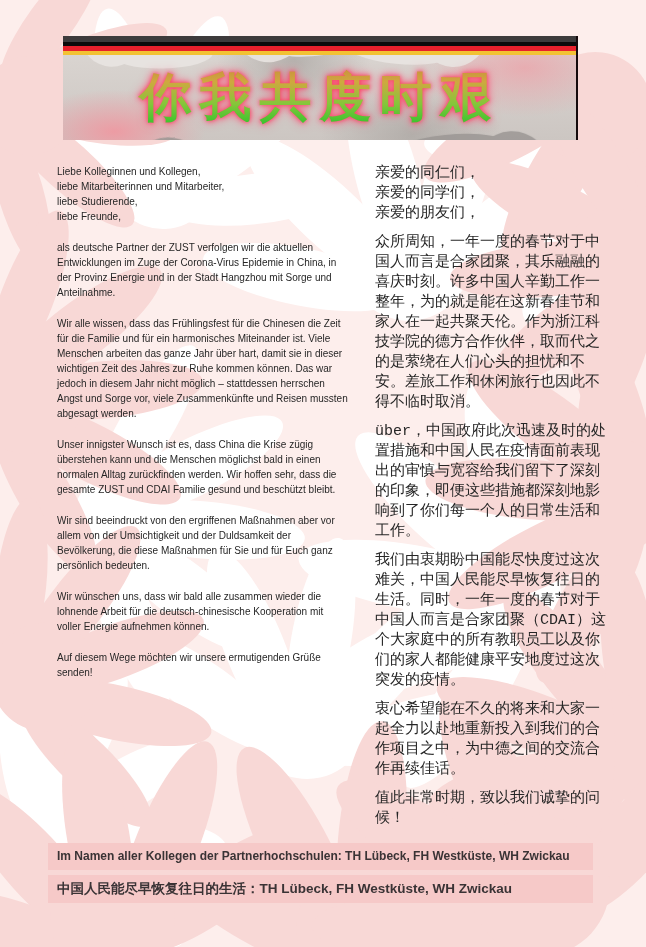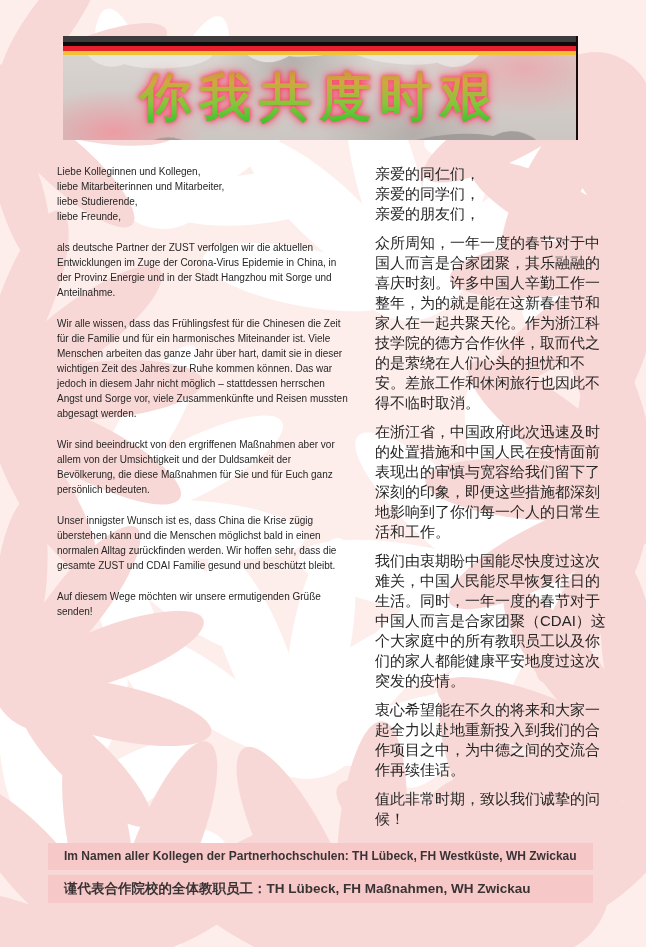--- a/index.html
+++ b/index.html
@@ -43,28 +43,28 @@
     background: linear-gradient(180deg, #c9853c 8%, #cfa83f 32%, #86c63a 58%, #27c32b 88%);
     -webkit-background-clip: text; background-clip: text; color: transparent;
     filter: drop-shadow(0 0 2px #ff3a60) drop-shadow(0 0 5px rgba(255,70,110,.85));
   }
 
   
   .columns { position: absolute; left: 57px; top: 164px; width: 575px; display: flex; z-index: 1; }
   .col-de { width: 292px; font-size: 10px; line-height: 15px; }
   .col-de p { margin: 0 0 16px 0; }
   .col-zh { width: 252px; margin-left: 26px; font-size: 15px; line-height: 20px; }
-  .col-zh p { margin: 0 16px 9px 0; }
+  .col-zh p { margin: 0 16px 9px 0; font-family: Liberation Mono, monospace; }
   .pre { white-space: pre-line; }
 
   
   .footer { position: absolute; left: 48px; top: 843px; width: 545px; z-index: 2; }
   .footer-row {
     background: #f6c9c8; color: #3a3335; font-weight: bold;
-    height: 27px; line-height: 27px; padding-left: 16px;
+    height: 27px; line-height: 27px; padding-left: 9px;
     margin-bottom: 5px; white-space: nowrap; overflow: hidden;
     font-size: 12px;
   }
   .footer-row.zh { font-size: 13.5px; height: 28px; line-height: 28px; }
 </style>
 </head>
 <body>
 
 <svg class="bg-pattern" viewBox="0 0 646 947" xmlns="http://www.w3.org/2000/svg" aria-hidden="true">
   <defs>
@@ -127,32 +127,33 @@
 </header>
 
 <main class="columns">
   <section class="col-de">
     <p class="pre">Liebe Kolleginnen und Kollegen,
 liebe Mitarbeiterinnen und Mitarbeiter,
 liebe Studierende,
 liebe Freunde,</p>
     <p>als deutsche Partner der ZUST verfolgen wir die aktuellen Entwicklungen im Zuge der Corona-Virus Epidemie in China, in der Provinz Energie und in der Stadt Hangzhou mit Sorge und Anteilnahme.</p>
     <p>Wir alle wissen, dass das Frühlingsfest für die Chinesen die Zeit für die Familie und für ein harmonisches Miteinander ist. Viele Menschen arbeiten das ganze Jahr über hart, damit sie in dieser wichtigen Zeit des Jahres zur Ruhe kommen können. Das war jedoch in diesem Jahr nicht möglich – stattdessen herrschen Angst und Sorge vor, viele Zusammenkünfte und Reisen mussten abgesagt werden.</p>
+    <p>Unser innigster Wunsch ist es, dass China die Krise zügig überstehen kann und die Menschen möglichst bald in einen normalen Alltag zurückfinden werden. Wir hoffen sehr, dass die gesamte ZUST und CDAI Familie gesund und beschützt bleibt.</p>
     <p>Wir sind beeindruckt von den ergriffenen Maßnahmen aber vor allem von der Umsichtigkeit und der Duldsamkeit der Bevölkerung, die diese Maßnahmen für Sie und für Euch ganz persönlich bedeuten.</p>
-    <p>Unser innigster Wunsch ist es, dass China die Krise zügig überstehen kann und die Menschen möglichst bald in einen normalen Alltag zurückfinden werden. Wir hoffen sehr, dass die gesamte ZUST und CDAI Familie gesund und beschützt bleibt.</p>
+    <p>Wir wünschen uns, dass wir bald alle zusammen wieder die lohnende Arbeit für die deutsch-chinesische Kooperation mit voller Energie aufnehmen können.</p>
     <p>Auf diesem Wege möchten wir unsere ermutigenden Grüße senden!</p>
   </section>
   <section class="col-zh">
     <p class="pre">亲爱的同仁们，
 亲爱的同学们，
 亲爱的朋友们，</p>
     <p>众所周知，一年一度的春节对于中国人而言是合家团聚，其乐融融的喜庆时刻。许多中国人辛勤工作一整年，为的就是能在这新春佳节和家人在一起共聚天伦。作为浙江科技学院的德方合作伙伴，取而代之的是萦绕在人们心头的担忧和不安。差旅工作和休闲旅行也因此不得不临时取消。</p>
-    <p>在浙江省，中国政府此次迅速及时的处置措施和中国人民在疫情面前表现出的审慎与宽容给我们留下了深刻的印象，即便这些措施都深刻地影响到了你们每一个人的日常生活和工作。</p>
+    <p>über，中国政府此次迅速及时的处置措施和中国人民在疫情面前表现出的审慎与宽容给我们留下了深刻的印象，即便这些措施都深刻地影响到了你们每一个人的日常生活和工作。</p>
     <p>我们由衷期盼中国能尽快度过这次难关，中国人民能尽早恢复往日的生活。同时，一年一度的春节对于中国人而言是合家团聚（CDAI）这个大家庭中的所有教职员工以及你们的家人都能健康平安地度过这次突发的疫情。</p>
     <p>衷心希望能在不久的将来和大家一起全力以赴地重新投入到我们的合作项目之中，为中德之间的交流合作再续佳话。</p>
     <p>值此非常时期，致以我们诚挚的问候！</p>
   </section>
 </main>
 
 <footer class="footer">
   <div class="footer-row de">Im Namen aller Kollegen der Partnerhochschulen: TH Lübeck, FH Westküste, WH Zwickau</div>
-  <div class="footer-row zh">谨代表合作院校的全体教职员工：TH Lübeck, FH Maßnahmen, WH Zwickau</div>
+  <div class="footer-row zh">中国人民能尽早恢复往日的生活：TH Lübeck, FH Westküste, WH Zwickau</div>
 </footer>
 
 </body></html>

